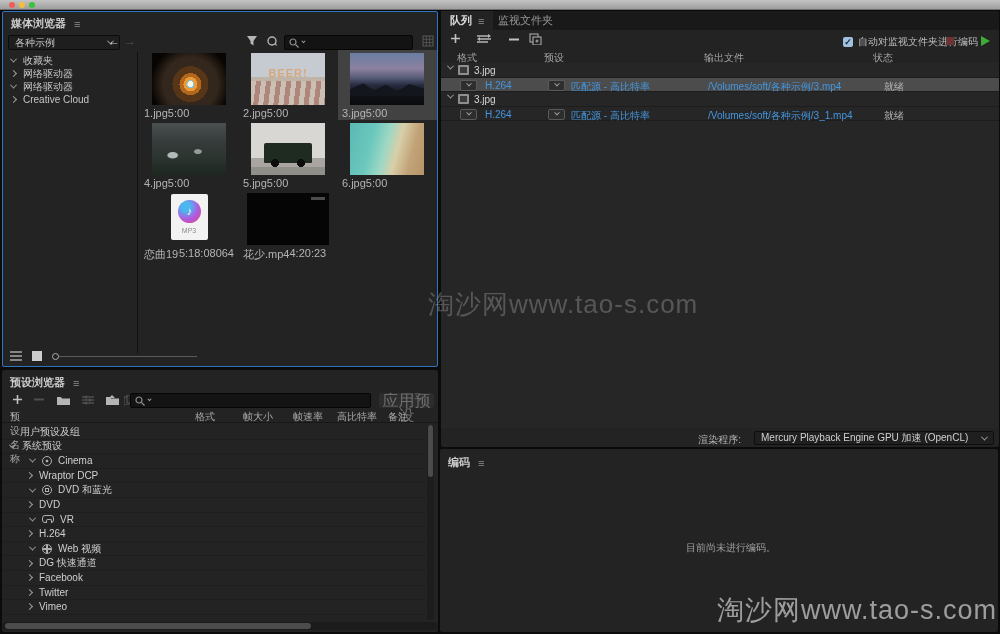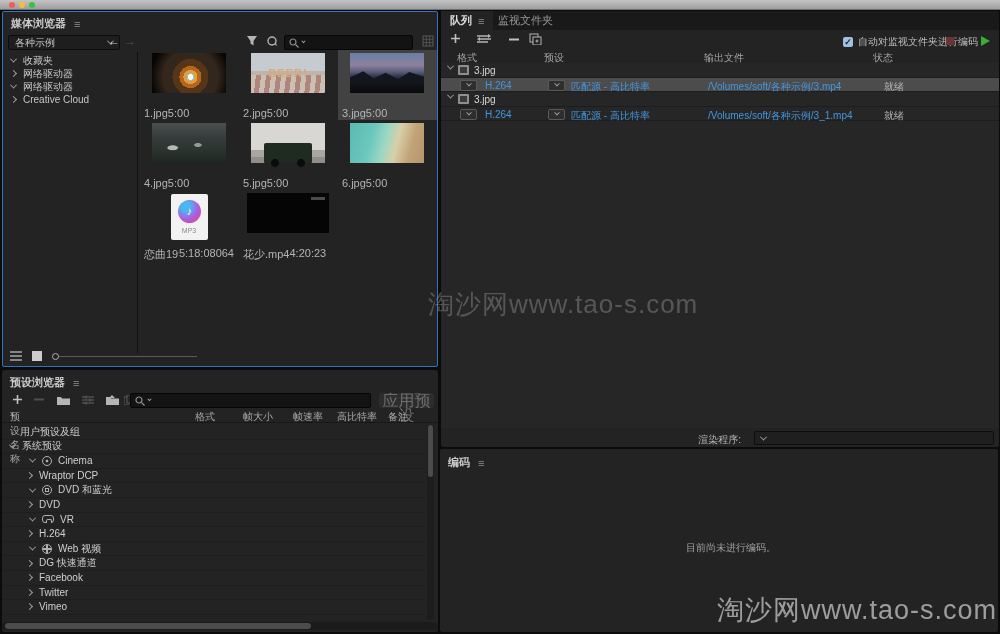--- a/index.html
+++ b/index.html
@@ -38,21 +38,21 @@
     display:flex; align-items:center; padding:0 4px; gap:3px; }
   .mb-search { position:absolute; left:281px; top:3px; width:129px; height:15px; }
   .mb-tree { position:absolute; left:0; top:42px; width:134px; }
   .tree-row { display:flex; align-items:center; height:13px; padding-left:8px; font-size:10px; color:#c5c5c5; }
   .tree-row .chev { margin-right:7px; }
   .mb-divider { position:absolute; left:134px; top:40px; width:1px; height:301px; background:#101010; }
   .mb-grid { position:absolute; left:137px; top:38px; width:299px;
     display:grid; grid-template-columns:repeat(3,99px); grid-auto-rows:70px; }
   .cell { position:relative; }
   .cell.selected { background:#424242; }
-  .thumb { position:absolute; left:12px; top:3px; width:74px; height:40px; background:#101010; }
+  .thumb { position:absolute; left:12px; top:3px; width:74px; height:52px; background:#101010; }
   .meta { position:absolute; left:4px; right:5px; top:57px; display:flex;
     justify-content:flex-start; font-size:11px; color:#b4b4b4; }
   .meta .mname { max-width:55px; overflow:hidden; white-space:nowrap; }
   .thumb-text:empty, .badge:empty { display:none; }
   .thumb-text { position:absolute; left:0; right:0; top:14px; text-align:center;
     font-size:11px; font-weight:bold; color:#d9a87a; letter-spacing:1px; }
   
   .art-fire { background:radial-gradient(circle at 52% 60%, #fdf6e3 0 3px, #7ec4e8 3px 4px,
       #e89b3a 4px 7px, rgba(205,115,25,.85) 7px 11px, rgba(150,75,10,.45) 11px 18px,
       rgba(110,55,8,.22) 18px 27px, #070402 40px); }
@@ -584,20 +584,21 @@
           </span>
           <span class="blue o-preset">匹配源 - 高比特率</span>
           <span class="blue o-file">/Volumes/soft/各种示例/3_1.mp4</span>
           <span class="o-status">就绪</span>
         </div>
       </div>
 
     <div class="renderer-row">
       <span class="renderer-label">渲染程序:</span>
       <div class="renderer-dd">
+        <span>Mercury Playback Engine GPU 加速 (OpenCL)</span>
         <span class="chev chev-down"></span>
       </div>
     </div>
   </div>
 
   <div class="panel encode-panel">
     <div class="en-header">
       <span class="panel-title">编码</span>
       <span class="menu-glyph">≡</span>
     </div>

